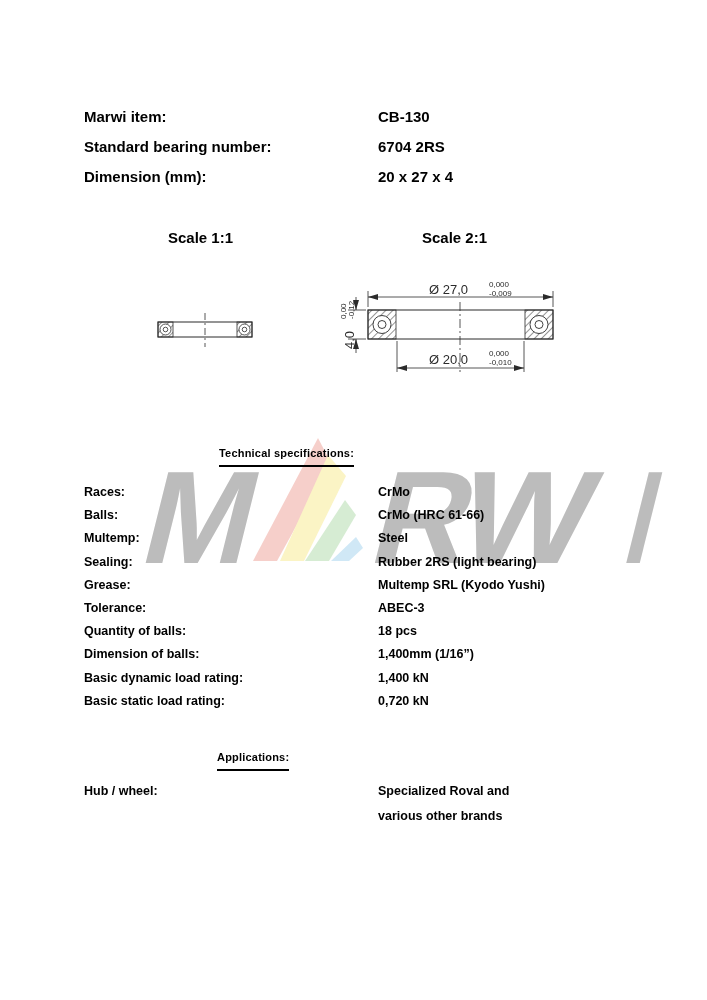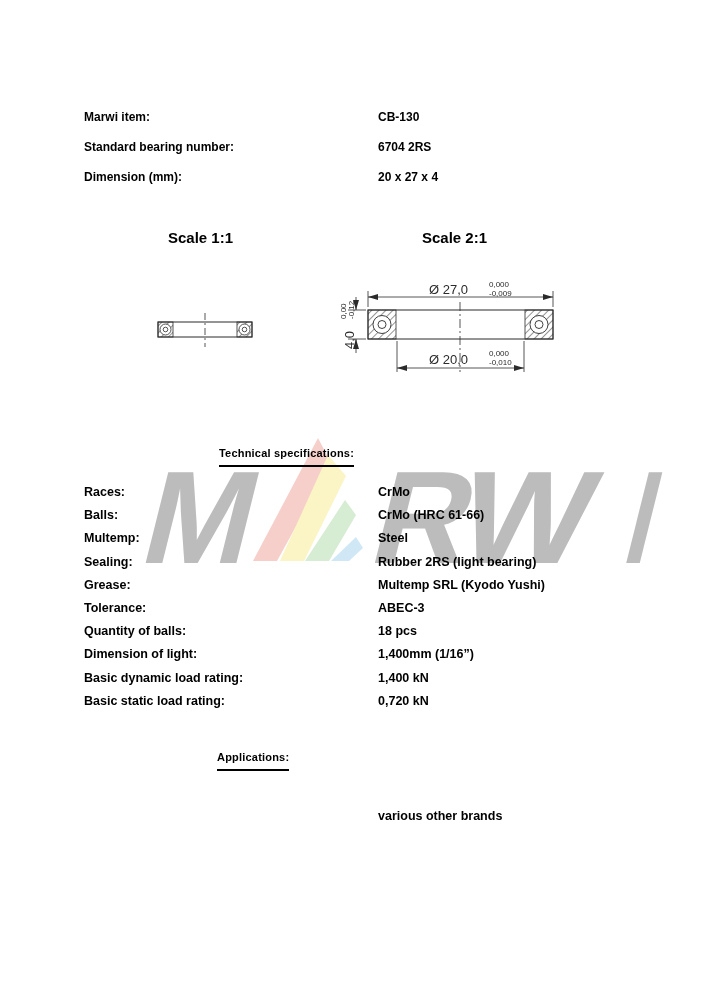--- a/index.html
+++ b/index.html
@@ -4,21 +4,21 @@
 <style>
   html,body{margin:0;padding:0;background:#888;}
   .page{
     position:relative;width:707px;height:1000px;margin:0 auto;
     background:#fff;overflow:hidden;
     font-family:"Liberation Sans", sans-serif;color:#000;
   }
   .layer{position:absolute;left:0;top:0;width:707px;height:1000px;}
   .content{z-index:1;}
   .watermark{z-index:0;}
-  .hrow{position:absolute;left:84px;width:580px;font-size:12px;font-weight:bold;line-height:20px;}
+  .hrow{position:absolute;left:84px;width:580px;font-size:15px;font-weight:bold;line-height:20px;}
   .hrow .val{position:absolute;left:294px;top:0;}
   .scale-label{position:absolute;font-size:15px;font-weight:bold;}
   .section-heading{
     position:absolute;font-size:11px;font-weight:bold;
     border-bottom:2px solid #000;padding-bottom:6px;letter-spacing:.2px;
   }
   .spec-row{position:absolute;left:84px;width:590px;font-size:12.5px;font-weight:bold;line-height:16px;}
   .spec-row .val{position:absolute;left:294px;top:0;}
   .app-val-line2{position:absolute;left:378px;font-size:12.5px;font-weight:bold;line-height:16px;}
   svg text{font-family:"Liberation Sans", sans-serif;}
@@ -158,31 +158,35 @@
       </div>
       <div class="spec-row" style="top:600px">
         <span>Tolerance:</span>
         <span class="val">ABEC-3</span>
       </div>
       <div class="spec-row" style="top:623px">
         <span>Quantity of balls:</span>
         <span class="val">18 pcs</span>
       </div>
       <div class="spec-row" style="top:646px">
-        <span>Dimension of light:</span>
+        <span>Dimension of balls:</span>
         <span class="val">1,400mm (1/16”)</span>
       </div>
       <div class="spec-row" style="top:670px">
         <span>Basic dynamic load rating:</span>
         <span class="val">1,400 kN</span>
       </div>
       <div class="spec-row" style="top:693px">
         <span>Basic static load rating:</span>
         <span class="val">0,720 kN</span>
       </div>
     </div>
 
     <div class="section-heading" style="left:217px;top:751px">Applications:</div>
 
+    <div class="spec-row" style="top:783px">
+      <span>Hub / wheel:</span>
+      <span class="val">Specialized Roval and</span>
+    </div>
     <div class="app-val-line2" style="top:808px">various other brands</div>
 
   </div>
 </div>
 
 </body></html>

